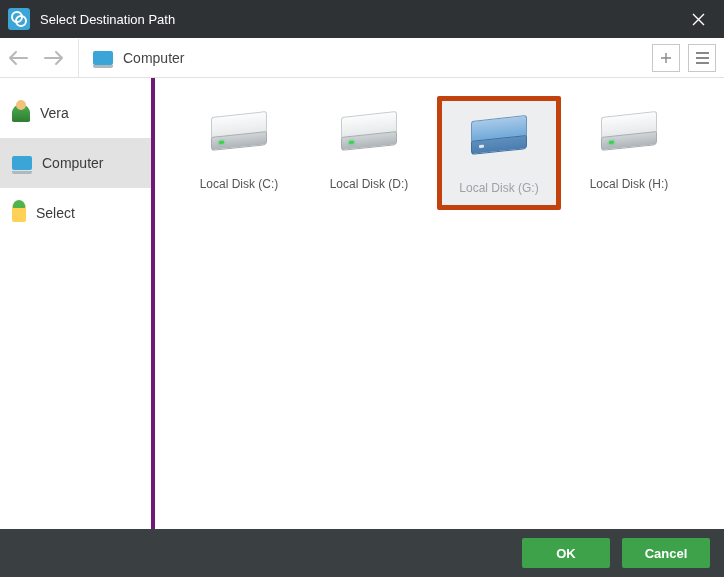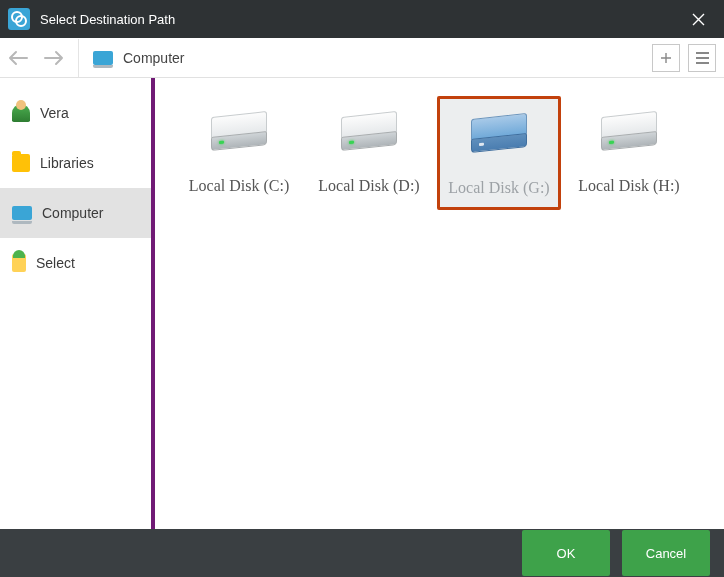--- a/index.html
+++ b/index.html
@@ -40,41 +40,41 @@
 .ic-lib::after { content:""; position:absolute; top:-3px; left:0; width:9px; height:4px; background:#ffc107; border-radius:2px 2px 0 0; }
 .ic-comp { width:20px; height:14px; background:#3aa5d6; border-radius:2px; }
 .ic-comp::after { content:""; position:absolute; bottom:-4px; left:0; right:0; height:3px; background:#aeb8bf; border-radius:0 0 2px 2px; }
 .ic-share { width:14px; height:18px; background:#ffd257; border-radius:2px; }
 .ic-share::before { content:""; position:absolute; top:-4px; left:1px; width:12px; height:8px; background:#4db34d; border-radius:6px 6px 0 0; }
 
 
 .content { flex: 1; padding: 18px 18px 18px 22px; overflow: auto; }
 .grid { display: flex; flex-wrap: wrap; gap: 6px 6px; align-content: flex-start; }
 .drive { width: 124px; height: 114px; display: flex; flex-direction: column; align-items: center; justify-content: flex-start; padding-top: 10px; cursor: pointer; border: 1px solid transparent; border-radius: 2px; }
-.drive.selected { background: #eceeef; border: 3px solid #c2410c; }
+.drive.selected { background: #eceeef; border: 5px solid #c2410c; }
 .drive .icon-wrap { width: 64px; height: 48px; position: relative; margin-bottom: 22px; }
-.drive-label { font-size: 16px; color: #555; text-align: left; font-family: Liberation Serif, serif; }
+.drive-label { font-size: 12px; color: #555; text-align: left; }
 .drive.selected .drive-label { color: #9da2a6; }
 
 
 .diso {
   position: absolute; inset:0; margin:auto;
   width: 56px; height: 34px;
   transform: skewY(-6deg);
 }
 .diso .top { position:absolute; top:0; left:0; width:56px; height:22px; background: linear-gradient(#fcfcfc,#e5e8ea); border-radius: 3px 3px 2px 2px; border:1px solid #c8ccce; }
 .diso .front { position:absolute; bottom:0; left:0; width:56px; height:14px; background: linear-gradient(#cfd4d7,#aeb4b8); border-radius: 2px 2px 4px 4px; border:1px solid #a8acae; }
 .diso .led { position:absolute; bottom:6px; left:8px; width:5px; height:3px; background:#39d353; border-radius:1px; box-shadow: 0 0 3px #39d353; }
 .diso.blue .top { background: linear-gradient(#a7c9e8,#6ea8d8); border-color:#6b95bd; }
 .diso.blue .front { background: linear-gradient(#5e8ebc,#4a7db0); border-color:#3f6e9e; }
 .diso.blue .led { background:#dfe7f0; box-shadow:none; }
 
 
 .footer { height: 48px; background: #3a3f42; display: flex; align-items: center; justify-content: flex-end; padding: 0 14px; gap: 12px; }
-.btn { min-width: 88px; height: 46px; border: none; border-radius: 2px; color: #fff; font-size: 13px; cursor: pointer; background: #3ea24a; }
+.btn { min-width: 88px; height: 30px; border: none; border-radius: 2px; color: #fff; font-size: 13px; cursor: pointer; background: #3ea24a; font-weight: bold; }
 
 .hamb-lines { display:inline-flex; flex-direction:column; gap:3px; }
 .hamb-lines span { width:13px; height:2px; background:#888; }
 </style>
 </head>
 <body>
 
 <div class="window">
 
   <div class="titlebar">
@@ -116,24 +116,20 @@
           <span></span>
         </span>
     </div>
   </div>
 
   <div class="body">
     <div class="sidebar">
       <div class="side-item">
         <span class="side-icon ic-user"></span>
         <span>Vera</span>
-      </div>
-      <div class="side-item">
-        <span class="side-icon ic-lib"></span>
-        <span>Libraries</span>
       </div>
       <div class="side-item selected">
         <span class="side-icon ic-comp"></span>
         <span>Computer</span>
       </div>
       <div class="side-item">
         <span class="side-icon ic-share"></span>
         <span>Select</span>
       </div>
     </div>

